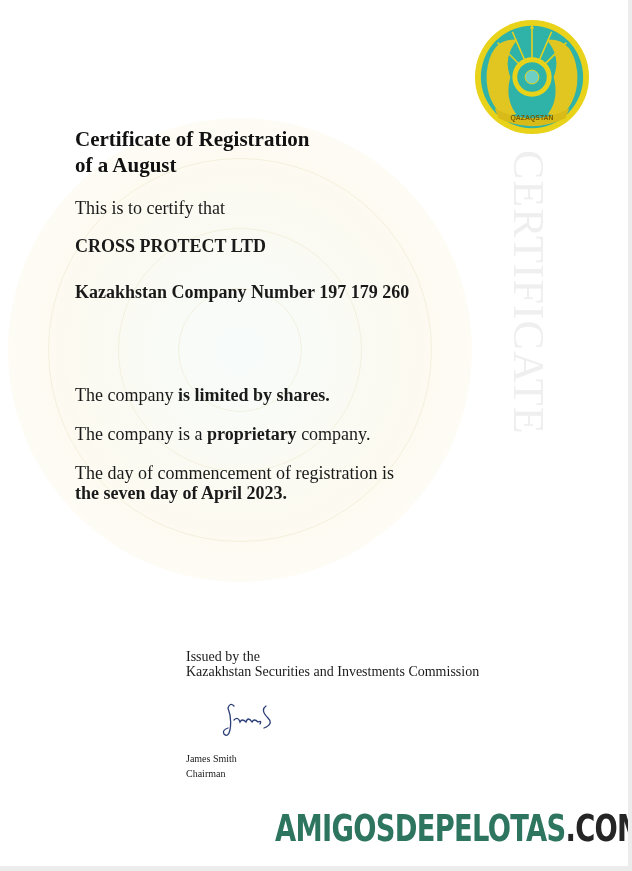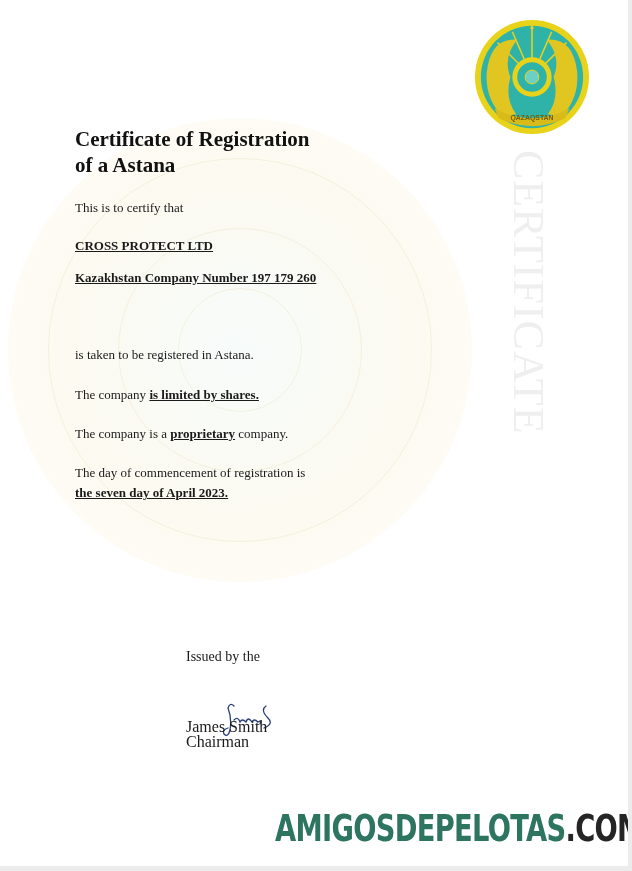--- a/index.html
+++ b/index.html
@@ -19,26 +19,26 @@
   .watermark .ring { position:absolute; border-radius:50%; border:1px solid rgba(230,220,180,0.35); }
 
   .emblem { position:absolute; left:473px; top:18px; width:118px; height:118px; }
 
   .vert-word {
     position:absolute; left:508px; top:150px; width:40px; height:330px;
     writing-mode:vertical-rl; font-size:44px; color:#efefef; letter-spacing:1px; line-height:40px;
   }
 
   .title { position:absolute; left:75px; top:126px; font-size:21px; font-weight:bold; line-height:26px; color:#111; }
-  .p { position:absolute; left:75px; font-size:13px; line-height:20px; white-space:nowrap; }
-  .b { font-weight:bold;text-decoration:underline; }
+  .p { position:absolute; left:75px; font-size:18px; line-height:20px; white-space:nowrap; }
+  .b { font-weight:bold; }
 
   .issued { position:absolute; left:186px; top:650px; font-size:14px; line-height:14.5px; }
   .sig { position:absolute; left:220px; top:700px; width:60px; height:40px; }
-  .signer { position:absolute; left:186px; top:720px; font-size:16px; line-height:14.5px; }
+  .signer { position:absolute; left:186px; top:752px; font-size:10px; line-height:14.5px; }
 
   .brand {
     position:absolute; left:275px; top:804px; font-family:"DejaVu Sans", sans-serif;
     font-weight:bold; font-size:38px; letter-spacing:-1px; line-height:48px;
     transform:scaleX(0.72); transform-origin:left center; white-space:nowrap;
   }
   .brand .g { color:#2e7560; }
   .brand .k { color:#252525; }
 </style>
 </head>
@@ -68,41 +68,41 @@
     <circle cx="60" cy="60" r="7" fill="#6ed0c4" stroke="#e8d21a" stroke-width="1"></circle>
     <path d="M22 92 Q60 112 98 92 L94 102 Q60 118 26 102Z" fill="#d8bb18"></path>
     <text x="60" y="104" font-size="7" text-anchor="middle" fill="#7a5b00" font-family="Liberation Sans, sans-serif" font-weight="bold">QAZAQSTAN</text>
     <polygon points="60,6 62,11 58,11" fill="#e8d21a"></polygon>
   </svg>
 
   <div class="vert-word">CERTIFICATE</div>
 
   <div class="title">
     <div>Certificate of Registration</div>
-    <div>of a Astana</div>
+    <div>of a August</div>
   </div>
 
   <div class="p" style="top:198px;">This is to certify that</div>
   <div class="p b" style="top:236px;">CROSS PROTECT LTD</div>
-  <div class="p b" style="top:268px;text-align:center;">Kazakhstan Company Number 197 179 260</div>
-  <div class="p" style="top:345px;">is taken to be registered in  Astana.</div>
+  <div class="p b" style="top:282px;text-align:center;">Kazakhstan Company Number 197 179 260</div>
 
   <div class="p" style="top:385px;">
     <span>The company </span><span class="b">is limited by shares.</span>
   </div>
 
   <div class="p" style="top:424px;">
     <span>The company is a </span><span class="b">proprietary</span><span> company.</span>
   </div>
 
   <div class="p" style="top:463px;">The day of commencement of registration is</div>
   <div class="p b" style="top:483px;">the seven day of April 2023.</div>
 
   <div class="issued">
     <div>Issued by the</div>
+    <div>Kazakhstan Securities and Investments Commission</div>
   </div>
 
   <svg class="sig" viewBox="0 0 60 40">
     <path d="M14 6 Q10 2 8 8 Q12 18 10 30 Q8 38 4 34 Q2 30 8 28 M14 20 Q18 16 20 22 Q22 18 26 22 Q28 16 32 22 Q34 18 38 22 Q42 20 40 24 M46 6 Q40 10 48 18 Q54 24 44 28" fill="none" stroke="#2c3e78" stroke-width="1.3" stroke-linecap="round"></path>
   </svg>
 
   <div class="signer">
     <div>James Smith</div>
     <div>Chairman</div>
   </div>

